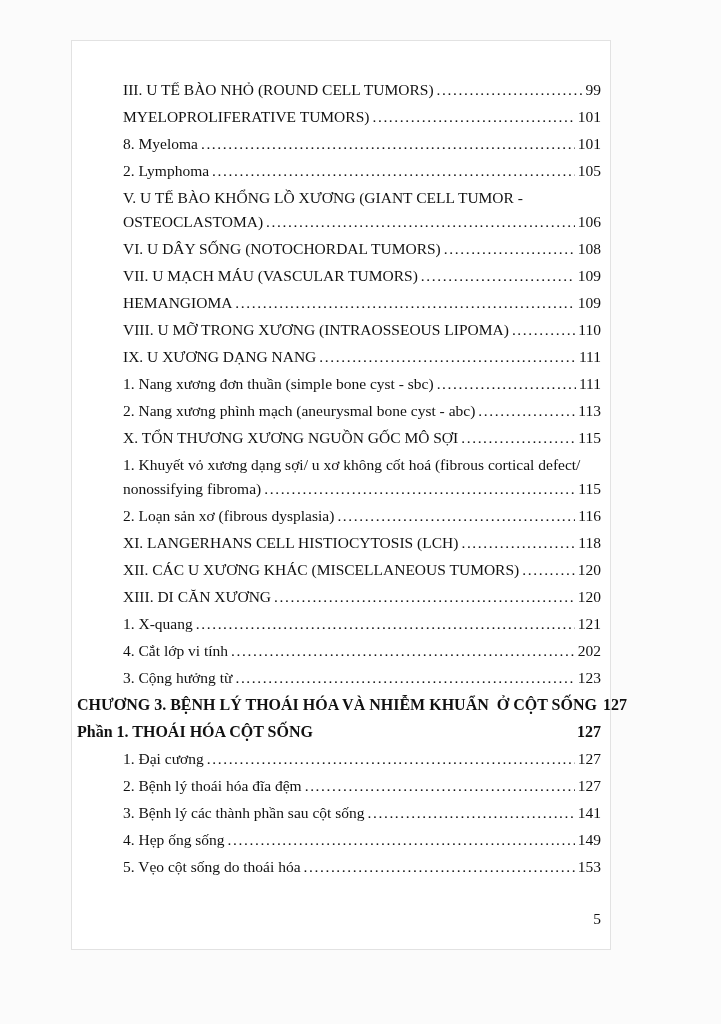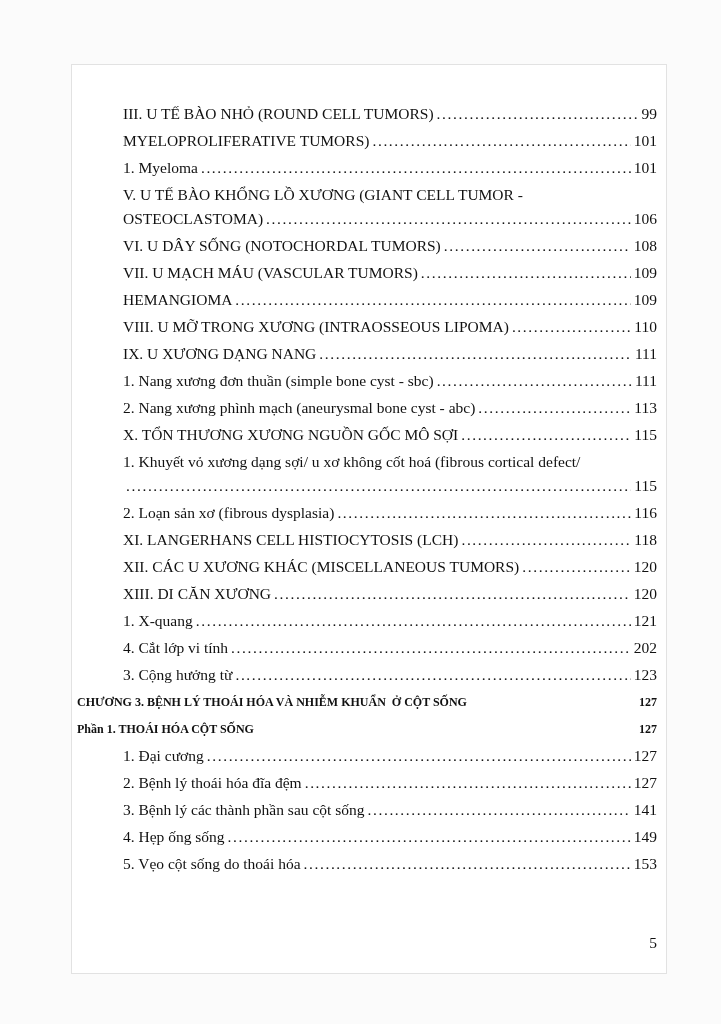--- a/index.html
+++ b/index.html
@@ -7,35 +7,35 @@
   body {
     background: #fbfbfb;
     font-family: "Liberation Serif", serif;
     color: #111;
     position: relative;
     overflow: hidden;
   }
   .page {
     position: absolute;
     left: 71px;
-    top: 64px;
-    width: 596px;
+    top: 40px;
+    width: 540px;
     height: 910px;
     background: #ffffff;
     border: 1px solid #e2e2e2;
     padding: 37px 9px 12px 5px;
   }
   .toc-entry { margin-bottom: 3px; }
   .toc-entry.item { padding-left: 46px; }
   .toc-entry.chapter { font-weight: bold; font-size: 16px; }
   .toc-line {
     line-height: 24px;
     font-size: 15.5px;
   }
-  .toc-entry.chapter .toc-line { font-size: 12px; }
+  .toc-entry.chapter .toc-line { font-size: 16px; }
   .toc-line.plain { white-space: pre; overflow: hidden; }
   .toc-line.row { display: flex; align-items: baseline; }
   .title { white-space: pre; flex: 0 0 auto; }
   .leader {
     flex: 1 1 auto;
     overflow: hidden;
     white-space: nowrap;
     min-width: 0;
     margin: 0 3px 0 3px;
   }
@@ -66,26 +66,33 @@
       </div>
       <div class="toc-entry item">
         <div class="toc-line row">
           <span class="title">MYELOPROLIFERATIVE TUMORS)</span>
           <span class="leader dotted"></span>
           <span class="pagenum">101</span>
         </div>
       </div>
       <div class="toc-entry item">
         <div class="toc-line row">
-          <span class="title">1. Myeloma</span>
+          <span class="title">8. Myeloma</span>
           <span class="leader dotted"></span>
           <span class="pagenum">101</span>
         </div>
       </div>
       <div class="toc-entry item">
+        <div class="toc-line row">
+          <span class="title">2. Lymphoma</span>
+          <span class="leader dotted"></span>
+          <span class="pagenum">105</span>
+        </div>
+      </div>
+      <div class="toc-entry item">
         <div class="toc-line plain">V. U TẾ BÀO KHỔNG LỒ XƯƠNG (GIANT CELL TUMOR -</div>
         <div class="toc-line row">
           <span class="title">OSTEOCLASTOMA)</span>
           <span class="leader dotted"></span>
           <span class="pagenum">106</span>
         </div>
       </div>
       <div class="toc-entry item">
         <div class="toc-line row">
           <span class="title">VI. U DÂY SỐNG (NOTOCHORDAL TUMORS)</span>
@@ -138,20 +145,21 @@
       <div class="toc-entry item">
         <div class="toc-line row">
           <span class="title">X. TỔN THƯƠNG XƯƠNG NGUỒN GỐC MÔ SỢI</span>
           <span class="leader dotted"></span>
           <span class="pagenum">115</span>
         </div>
       </div>
       <div class="toc-entry item">
         <div class="toc-line plain">1. Khuyết vỏ xương dạng sợi/ u xơ không cốt hoá (fibrous cortical defect/</div>
         <div class="toc-line row">
+          <span class="title">nonossifying fibroma)</span>
           <span class="leader dotted"></span>
           <span class="pagenum">115</span>
         </div>
       </div>
       <div class="toc-entry item">
         <div class="toc-line row">
           <span class="title">2. Loạn sản xơ (fibrous dysplasia)</span>
           <span class="leader dotted"></span>
           <span class="pagenum">116</span>
         </div>

